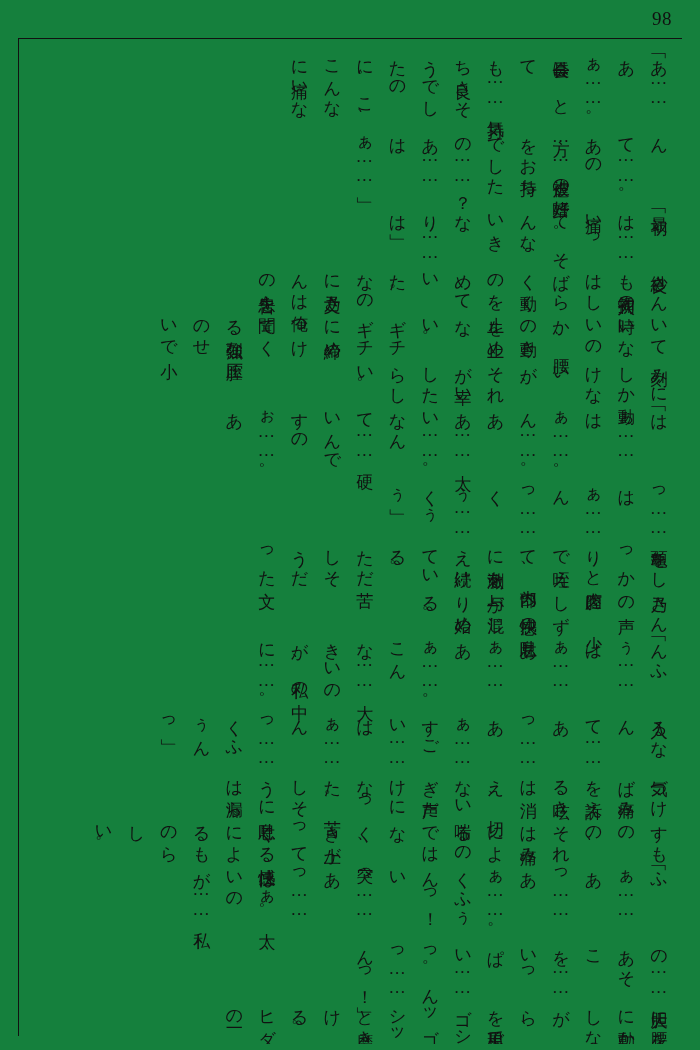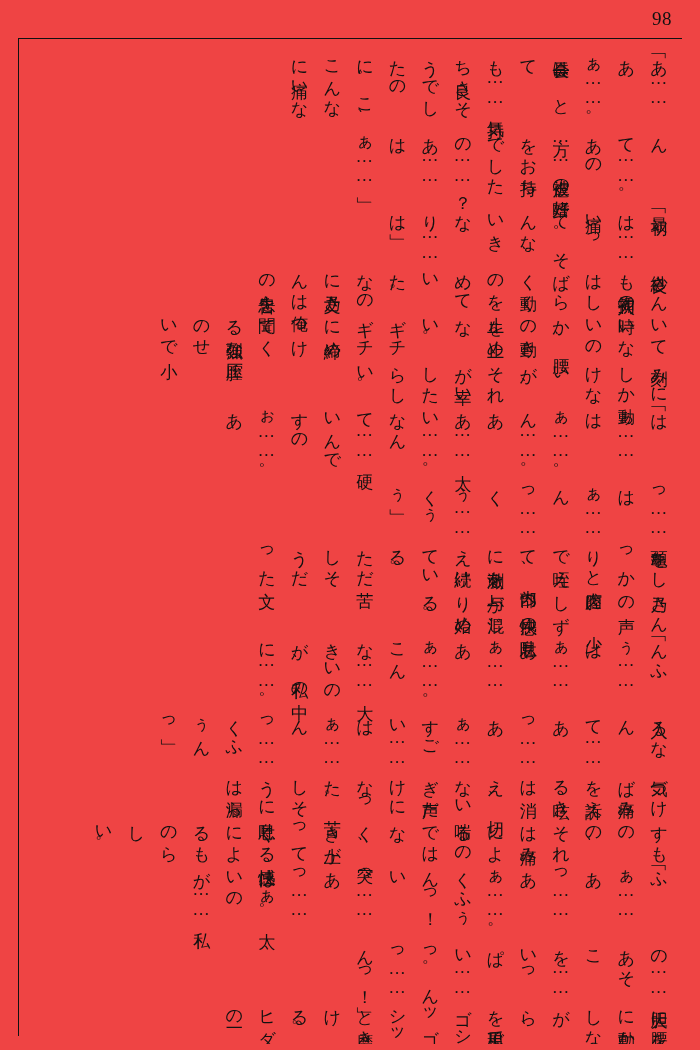--- a/index.html
+++ b/index.html
@@ -13,21 +13,21 @@
     font-family: "Liberation Serif", "DejaVu Serif", serif;
     color: #111111;
     overflow: hidden;
     position: relative;
   }
   .page {
     position: relative;
     width: 700px;
     height: 1050px;
     box-sizing: border-box;
-    background: #ef4444;
+    background: #15803d;
   }
   .page-number {
     position: absolute;
     top: 8px;
     right: 28px;
     font-size: 19px;
     font-family: "Liberation Serif", "DejaVu Serif", serif;
     letter-spacing: 0.5px;
     color: #111;
   }

